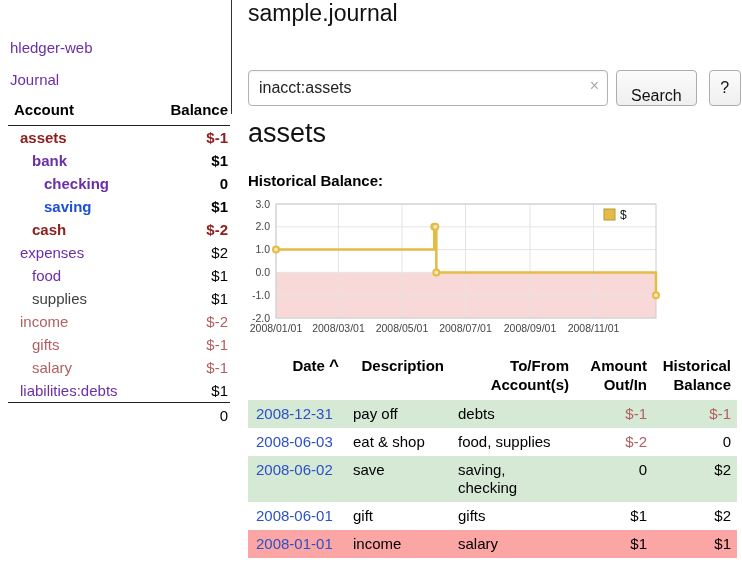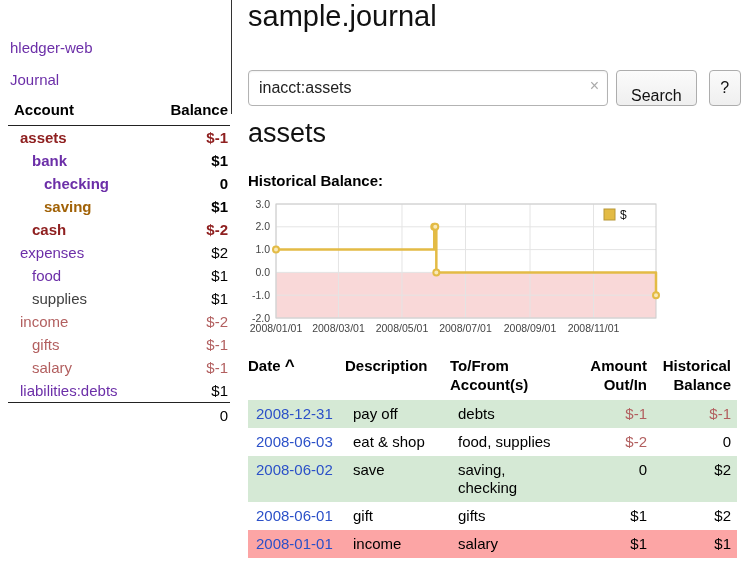--- a/index.html
+++ b/index.html
@@ -15,42 +15,42 @@
 
   #accounts { position:absolute; left:8px; top:97px; width:222px; border-collapse:collapse; font-size:15px; }
   #accounts th { border-bottom:1px solid #222; padding:4px 2px 7px 6px; font-weight:bold; font-size:15px; text-align:left; }
   #accounts th.right { text-align:right; padding-right:2px; }
   #accounts td { padding:3px 2px; white-space:nowrap; }
   #accounts td.right { text-align:right; padding-right:2px; }
   #accounts tfoot td { border-top:1px solid #222; font-weight:normal; padding-top:4px; }
 
   
   #main { position:absolute; left:248px; top:0; width:494px; height:582px; }
-  #page-title { position:absolute; left:0; top:0; margin:0; font-size:29px; font-weight:400; color:#111; letter-spacing:0; }
+  #page-title { position:absolute; left:0; top:0; margin:0; font-size:23px; font-weight:400; color:#111; letter-spacing:0; }
 
   #search-row { position:absolute; left:0; top:70px; height:36px; display:flex; align-items:stretch; }
   #search-wrap { position:relative; width:360px; }
   #search-input { width:360px; height:36px; font-size:16px; font-family:inherit; color:#222;
       border:1px solid #b3b3b3; border-radius:4px; padding:6px 28px 6px 10px; outline:none;
       box-shadow:inset 0 1px 2px rgba(0,0,0,.06); }
   #clear-search { position:absolute; right:9px; top:8px; color:#aaa; font-size:16px; line-height:16px; }
   .btn { margin-left:8px; height:36px; font-size:16px; font-family:inherit; color:#111;
       background:linear-gradient(#fbfbfb,#efefef); border:1px solid #adadad; border-radius:4px; padding:16px 14px; }
   #help-button { margin-left:12px; width:32px; padding:0; }
 
   #account-heading { position:absolute; left:0; top:118px; margin:0; font-size:27px; font-weight:400; color:#111; }
   #chart-title { position:absolute; left:0; top:172px; font-size:15px; font-weight:bold; }
 
   #chart-svg { position:absolute; left:-4px; top:196px; }
   .tick { font-size:10.5px; fill:#444; font-family:inherit; }
   .legend-label { font-size:12px; fill:#111; font-family:inherit; }
 
   
   #register { position:absolute; left:0; top:354px; width:489px; border-collapse:collapse; table-layout:fixed; font-size:15px; }
-  #register th { font-weight:bold; text-align:left; vertical-align:top; padding:2px 6px 6px 0; line-height:19px; }
+  #register th { font-weight:bold; text-align:right; vertical-align:top; padding:2px 6px 6px 0; line-height:19px; }
   #register th.right { text-align:right; padding-right:6px; }
   #register td { vertical-align:top; padding:5px 10px 5px 8px; line-height:18px; }
   #register td.right { text-align:right; padding-right:6px; }
   .datelink { color:var(--date-link); }
 </style>
 </head>
 <body>
 
 <div id="page">
 
@@ -73,21 +73,21 @@
           </tr>
           <tr style="font-weight: bold;">
             <td style="padding-left: 24px;"><a style="color: rgb(108, 47, 168);">bank</a></td>
             <td class="right" style="color: rgb(0, 0, 0);">$1</td>
           </tr>
           <tr style="font-weight: bold;">
             <td style="padding-left: 36px;"><a style="color: rgb(108, 47, 168);">checking</a></td>
             <td class="right" style="color: rgb(0, 0, 0);">0</td>
           </tr>
           <tr style="font-weight: bold;">
-            <td style="padding-left: 36px;"><a style="color: #a16207;">saving</a></td>
+            <td style="padding-left: 36px;"><a style="color: #1d4ed8;">saving</a></td>
             <td class="right" style="color: rgb(0, 0, 0);">$1</td>
           </tr>
           <tr style="font-weight: bold;">
             <td style="padding-left: 24px;"><a style="color: rgb(143, 32, 32);">cash</a></td>
             <td class="right" style="color: rgb(143, 32, 32);">$-2</td>
           </tr>
           <tr>
             <td style="padding-left: 12px;"><a style="color: rgb(108, 47, 168);">expenses</a></td>
             <td class="right" style="color: rgb(0, 0, 0);">$2</td>
           </tr>

